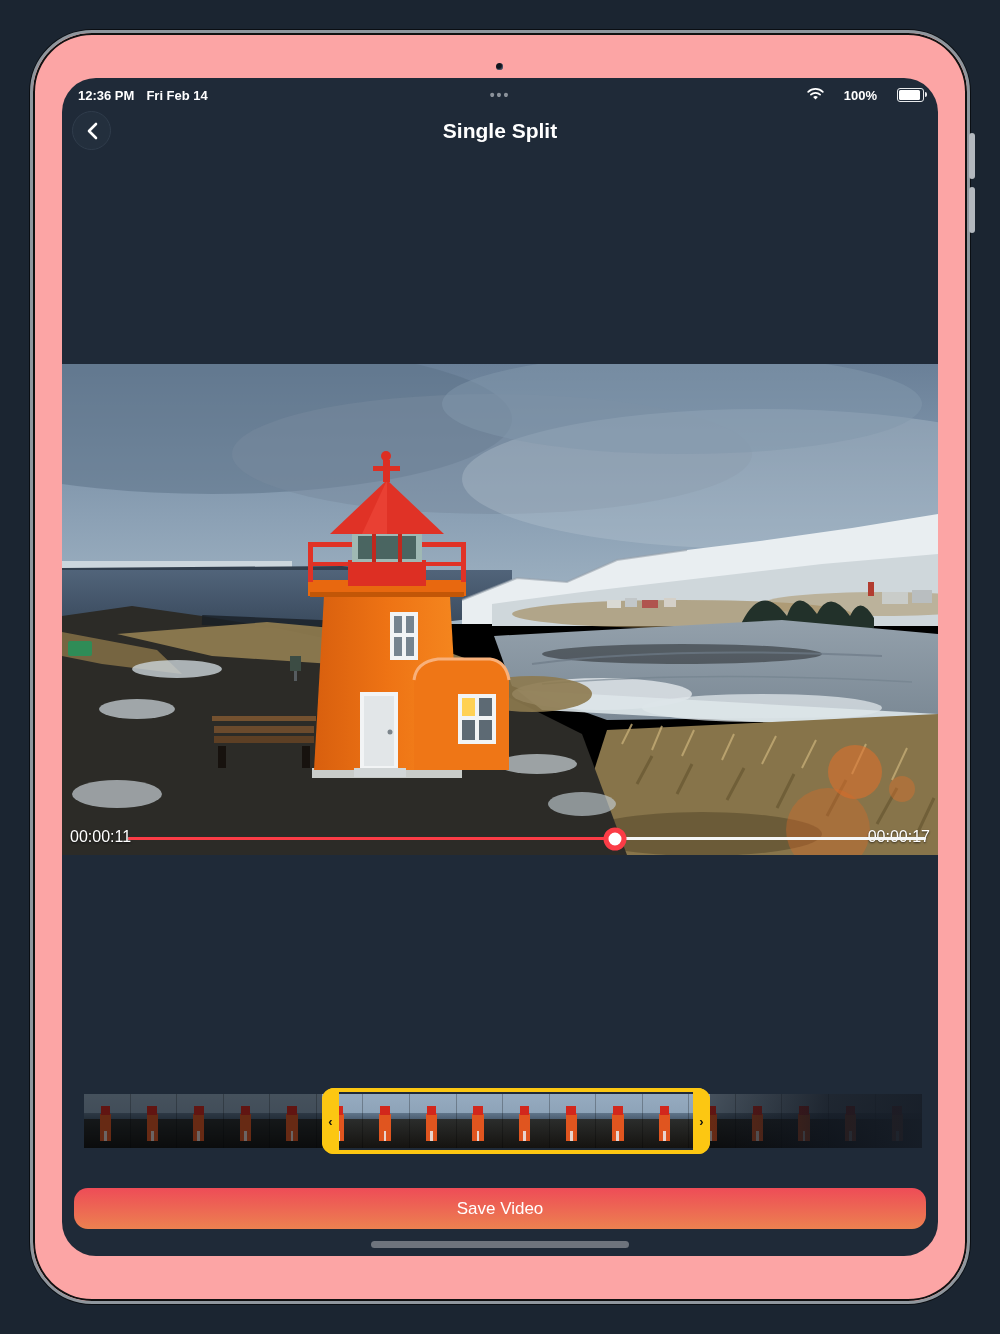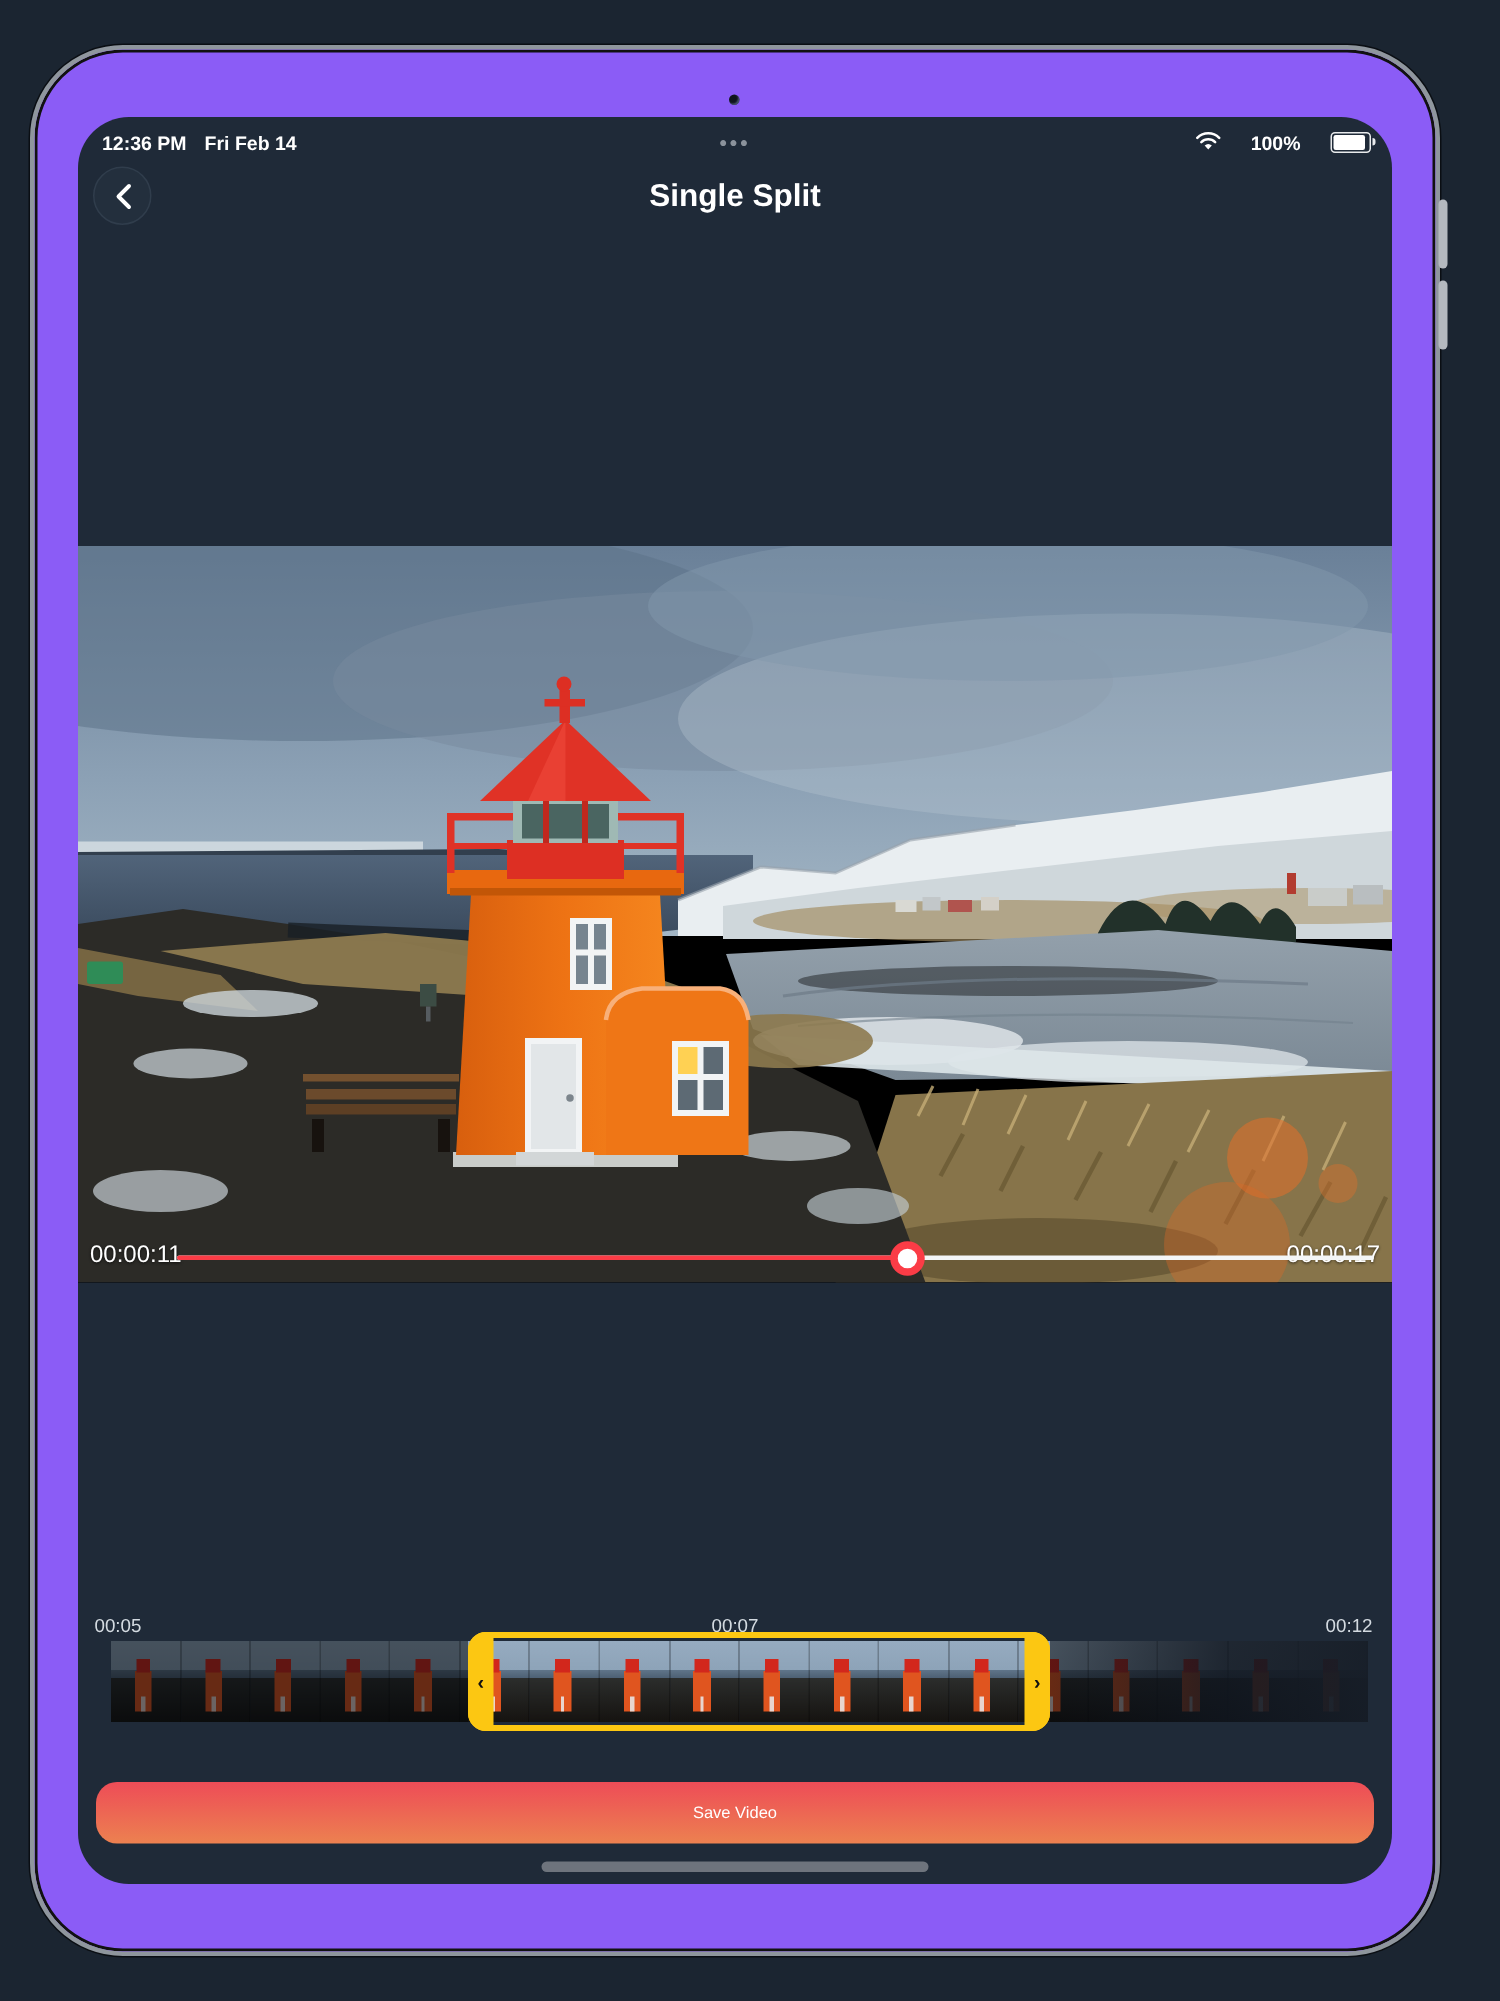--- a/index.html
+++ b/index.html
@@ -3,22 +3,22 @@
 <meta charset="utf-8">
 <style>
   html,body{margin:0;padding:0;}
   body{
     width:1000px;height:1334px;position:relative;overflow:hidden;
     background:#1b2531;font-family:"Liberation Sans","DejaVu Sans",sans-serif;
     -webkit-font-smoothing:antialiased;
   }
   
   .device{
-    position:absolute;left:20px;top:30px;width:934px;height:1268px;
-    background:#8b5cf6;border:3px solid #8f969d;border-radius:62px;
+    position:absolute;left:30px;top:30px;width:934px;height:1268px;
+    background:#fca5a5;border:3px solid #8f969d;border-radius:62px;
     box-shadow:0 0 0 1px rgba(0,0,0,.6), inset 0 0 0 2px #111;
   }
   .vol-btn{position:absolute;right:-8px;width:6px;border-radius:3px;background:#b4b9bf;}
   .vol-btn.v1{top:100px;height:46px;}
   .vol-btn.v2{top:154px;height:46px;}
   .camera-dot{position:absolute;left:50%;top:30px;width:7px;height:7px;margin-left:-4px;
     border-radius:50%;background:#10151d;box-shadow:inset -1px -1px 1px rgba(120,140,180,.5);}
   
   .screen{
     position:absolute;left:29px;top:45px;width:876px;height:1178px;
@@ -64,21 +64,21 @@
   .dim.right-fade{background:linear-gradient(90deg,rgba(4,7,11,.55) 0%,rgba(15,21,30,.88) 55%,rgba(22,29,39,.98) 100%);}
   .selection{position:absolute;top:-6px;height:66px;border:4px solid #fcc712;border-radius:12px;
     box-sizing:border-box;background:transparent;}
   .sel-handle{position:absolute;top:-4px;bottom:-4px;width:17px;background:#fcc712;display:flex;
     align-items:center;justify-content:center;color:#111;font-size:13px;font-weight:700;cursor:ew-resize;}
   .sel-handle.hl{left:-4px;border-radius:12px 0 0 12px;}
   .sel-handle.hr{right:-4px;border-radius:0 12px 12px 0;}
   
   .hint{position:absolute;left:0;right:0;top:1084px;text-align:center;color:#97a2ad;font-size:14.5px;}
   .save-btn{position:absolute;left:12px;right:12px;top:1110px;height:41px;border:none;border-radius:14px;
-    background:linear-gradient(180deg,#ee4c57 0%,#ec8150 100%);color:#fff;font-size:11px;
+    background:linear-gradient(180deg,#ee4c57 0%,#ec8150 100%);color:#fff;font-size:17px;
     font-family:inherit;display:flex;align-items:center;justify-content:center;cursor:pointer;}
   .home-indicator{position:absolute;left:50%;top:1163px;width:258px;height:7px;margin-left:-129px;
     border-radius:4px;background:#6e747d;cursor:pointer;}
 </style>
 </head>
 <body>
 
 <div class="device">
   <span class="vol-btn v1"></span>
   <span class="vol-btn v2"></span>
@@ -250,25 +250,20 @@
       </svg>
 
       <span class="scrubber-time left">00:00:11</span>
       <span class="scrubber-time right">00:00:17</span>
       <div class="scrub-track">
         <div class="scrub-fill" id="scrubFill" style="width: 61%;"></div>
         <div class="scrub-thumb" id="scrubThumb" style="left: 61%;"></div>
       </div>
     </div>
 
-    <div class="tl-labels">
-      <span class="l-start">00:05</span>
-      <span class="l-mid">00:07</span>
-      <span class="l-end">00:12</span>
-    </div>
 
     <div class="strip">
       <div class="thumbs" id="thumbs">
           <div class="thumb">
             <i class="lh"></i>
           </div>
           <div class="thumb">
             <i class="lh"></i>
           </div>
           <div class="thumb">

